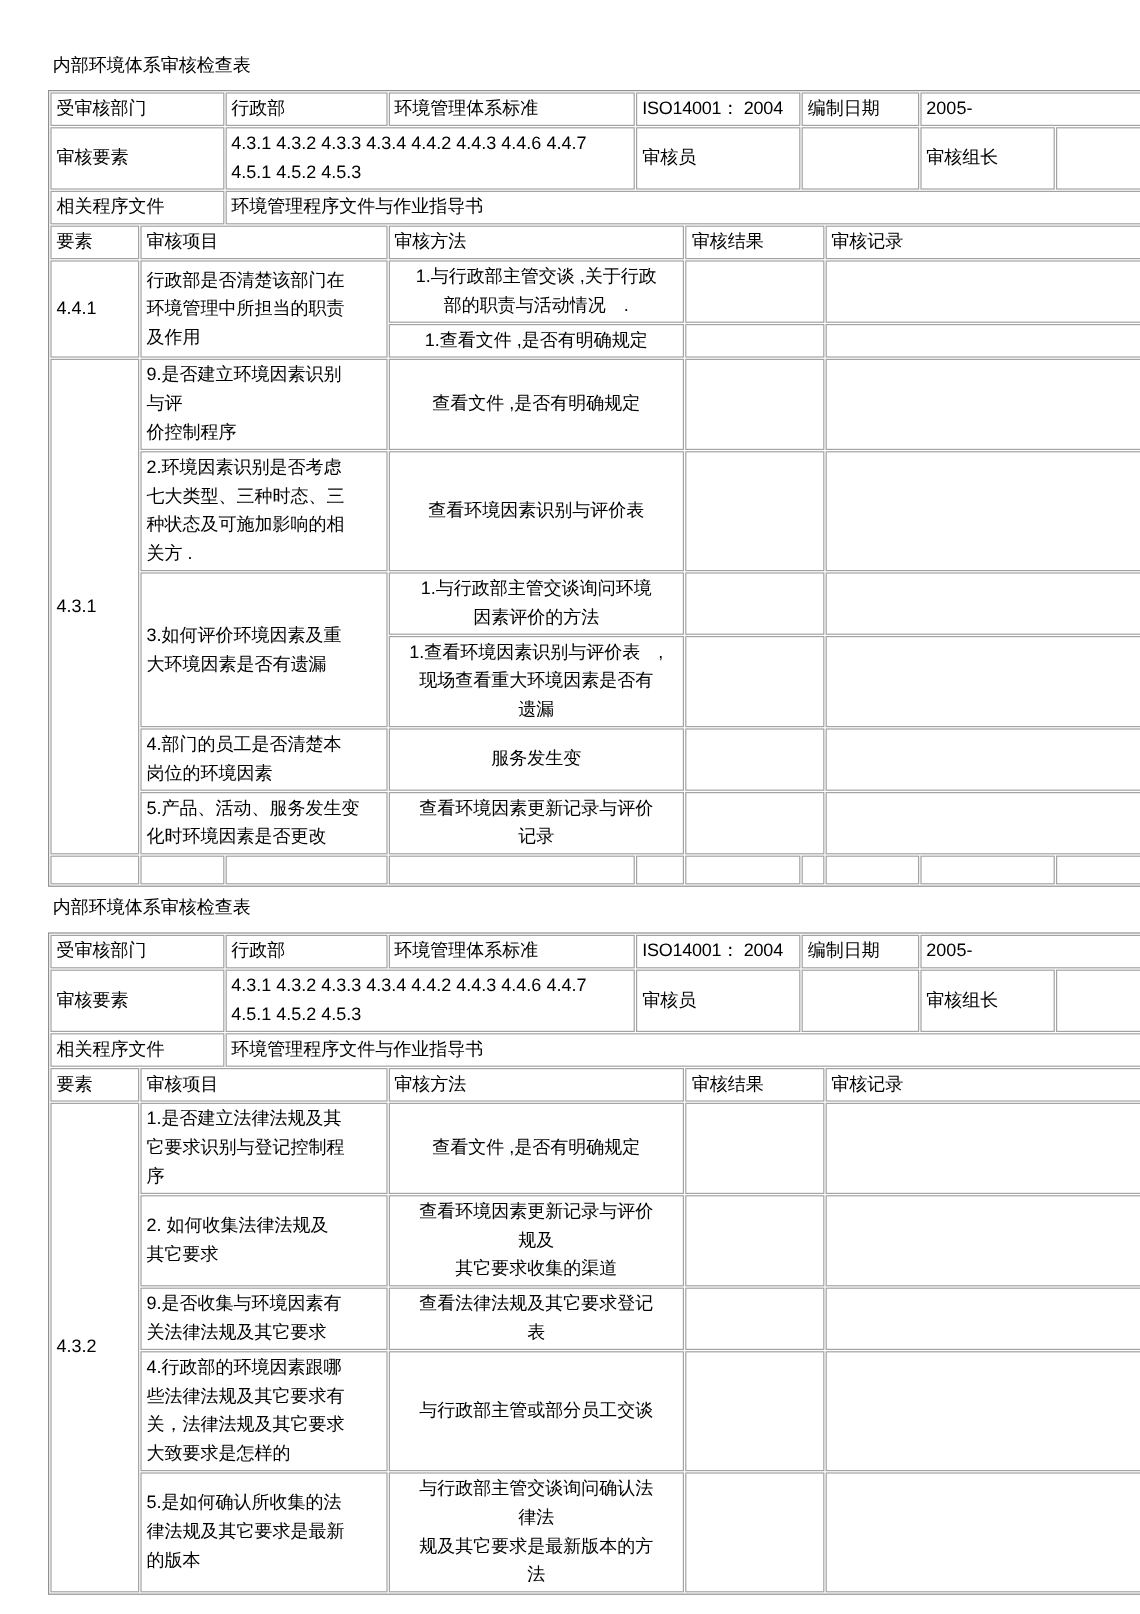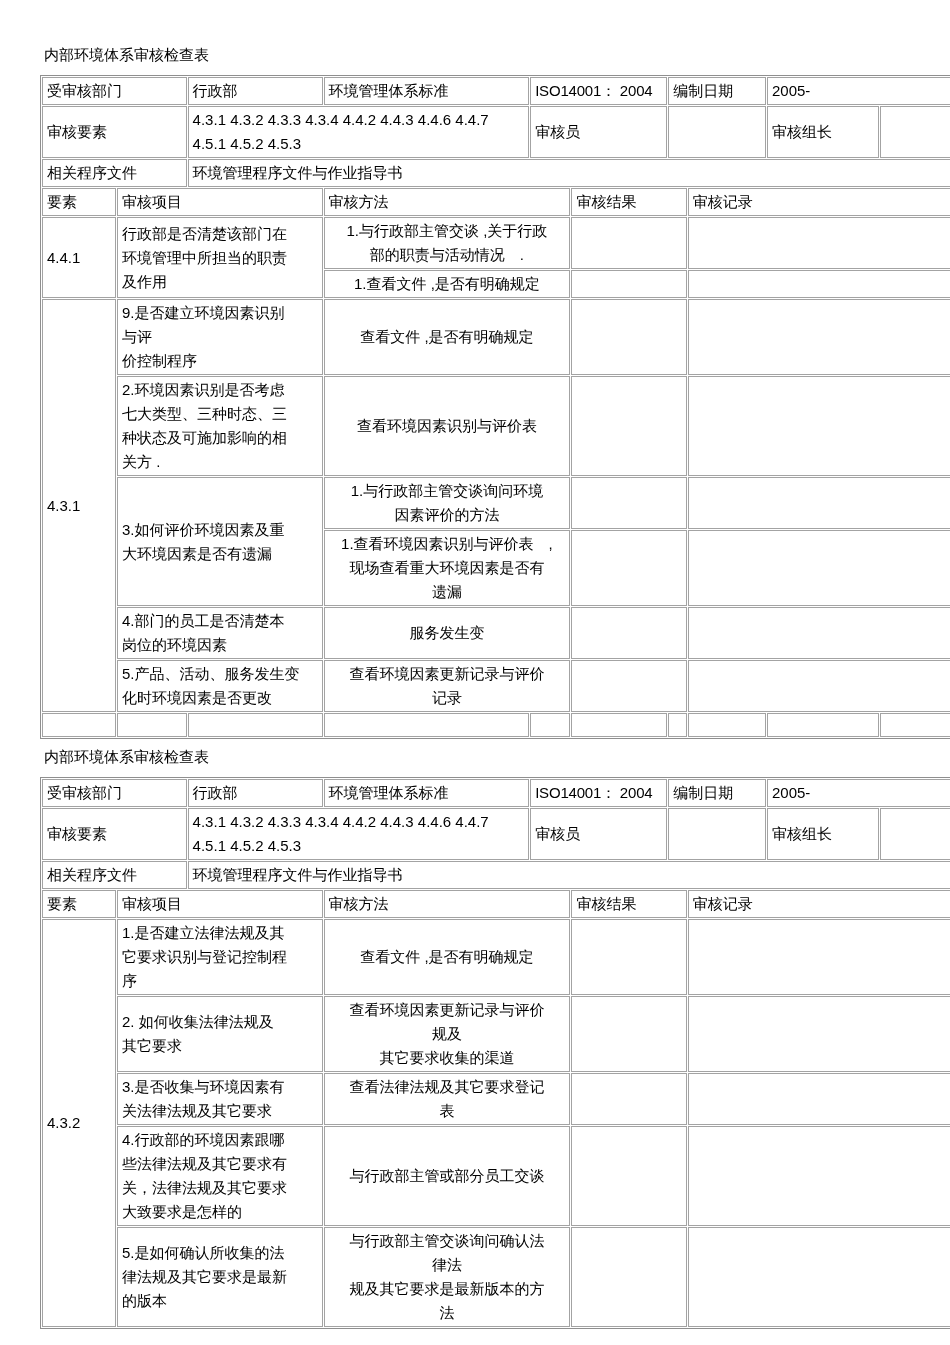--- a/index.html
+++ b/index.html
@@ -209,21 +209,21 @@
       <tr>
         <td colspan="2" class="item">2.  如何收集法律法规及
 其它要求</td>
         <td colspan="2" class="method">查看环境因素更新记录与评价
 规及
 其它要求收集的渠道</td>
         <td colspan="2"></td>
         <td colspan="3"></td>
       </tr>
       <tr>
-        <td colspan="2" class="item">3.是否收集与环境因素有
+        <td colspan="2" class="item">9.是否收集与环境因素有
 关法律法规及其它要求</td>
         <td colspan="2" class="method">查看法律法规及其它要求登记
 表</td>
         <td colspan="2"></td>
         <td colspan="3"></td>
       </tr>
       <tr>
         <td colspan="2" class="item">4.行政部的环境因素跟哪
 些法律法规及其它要求有
 关，法律法规及其它要求

